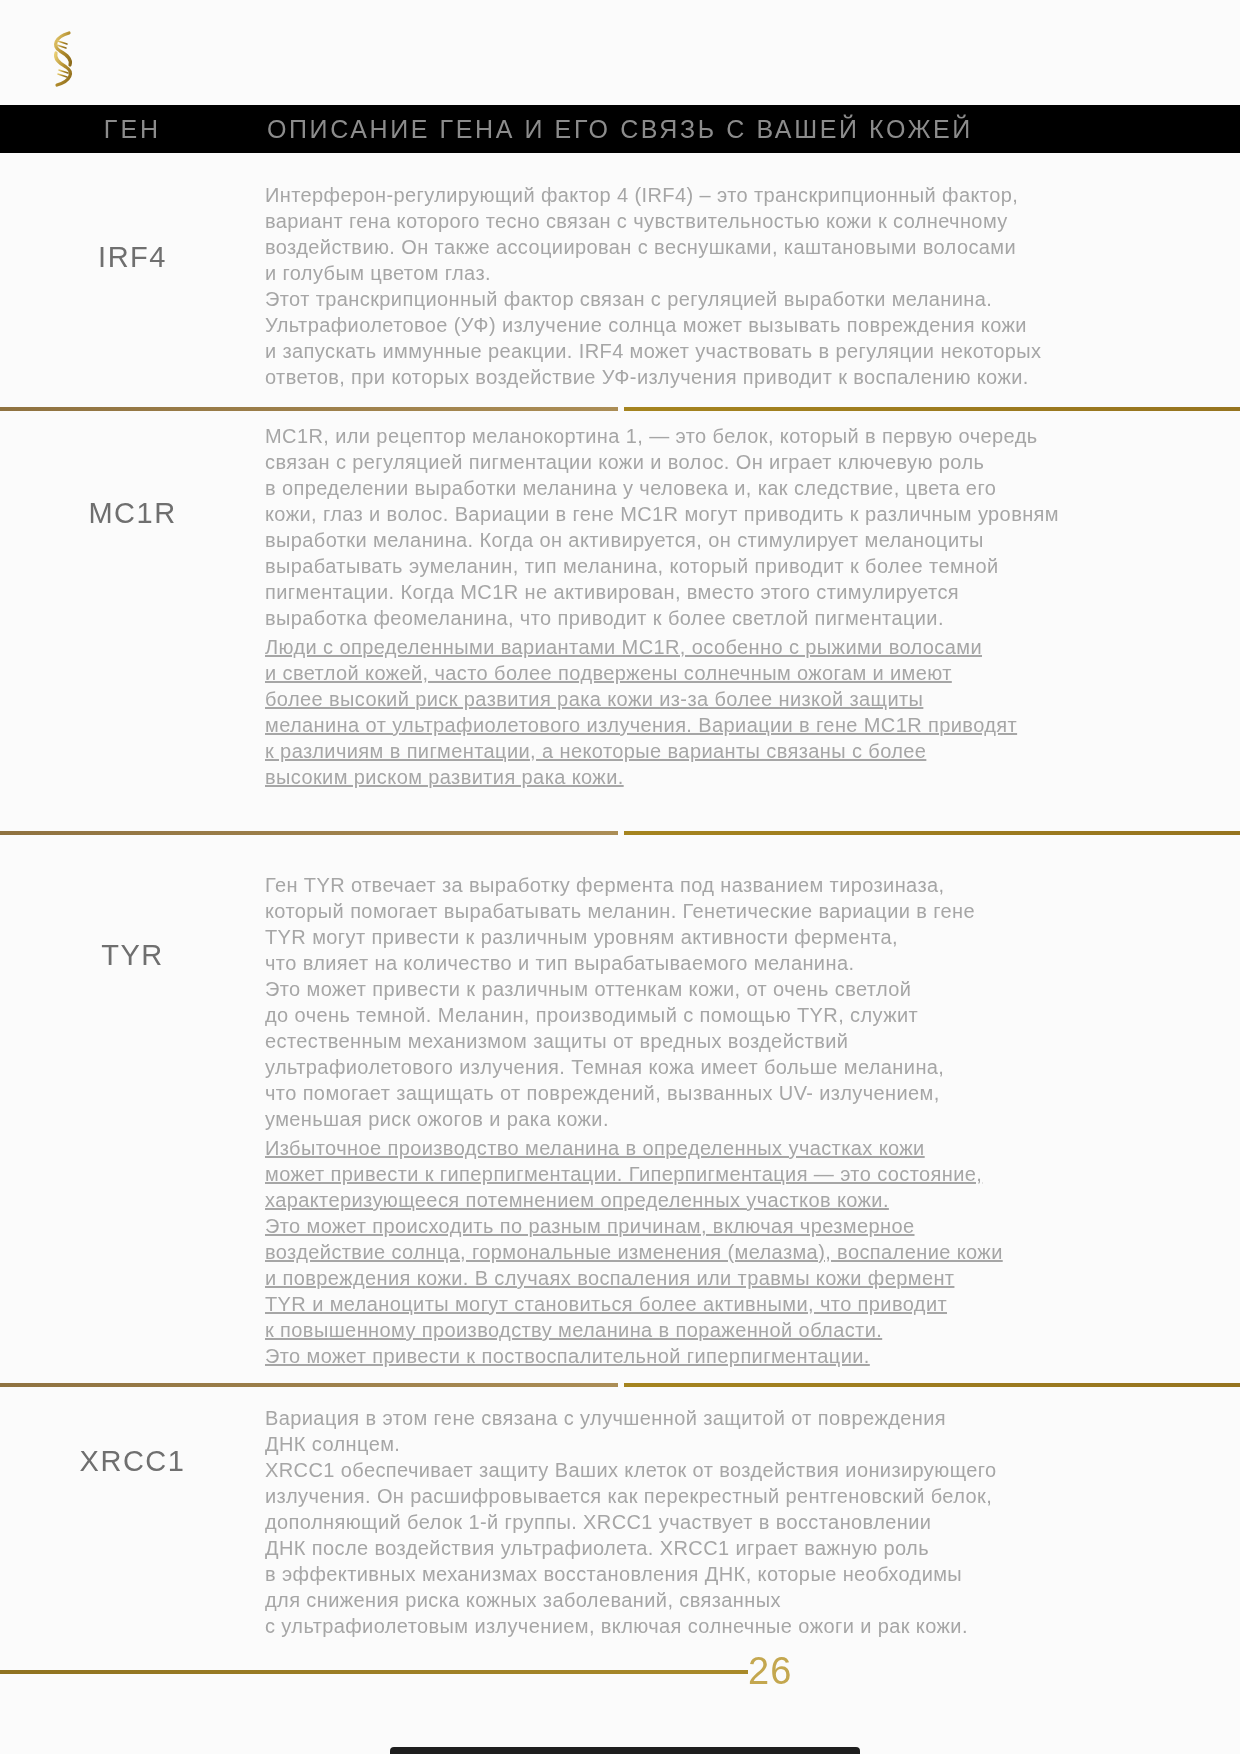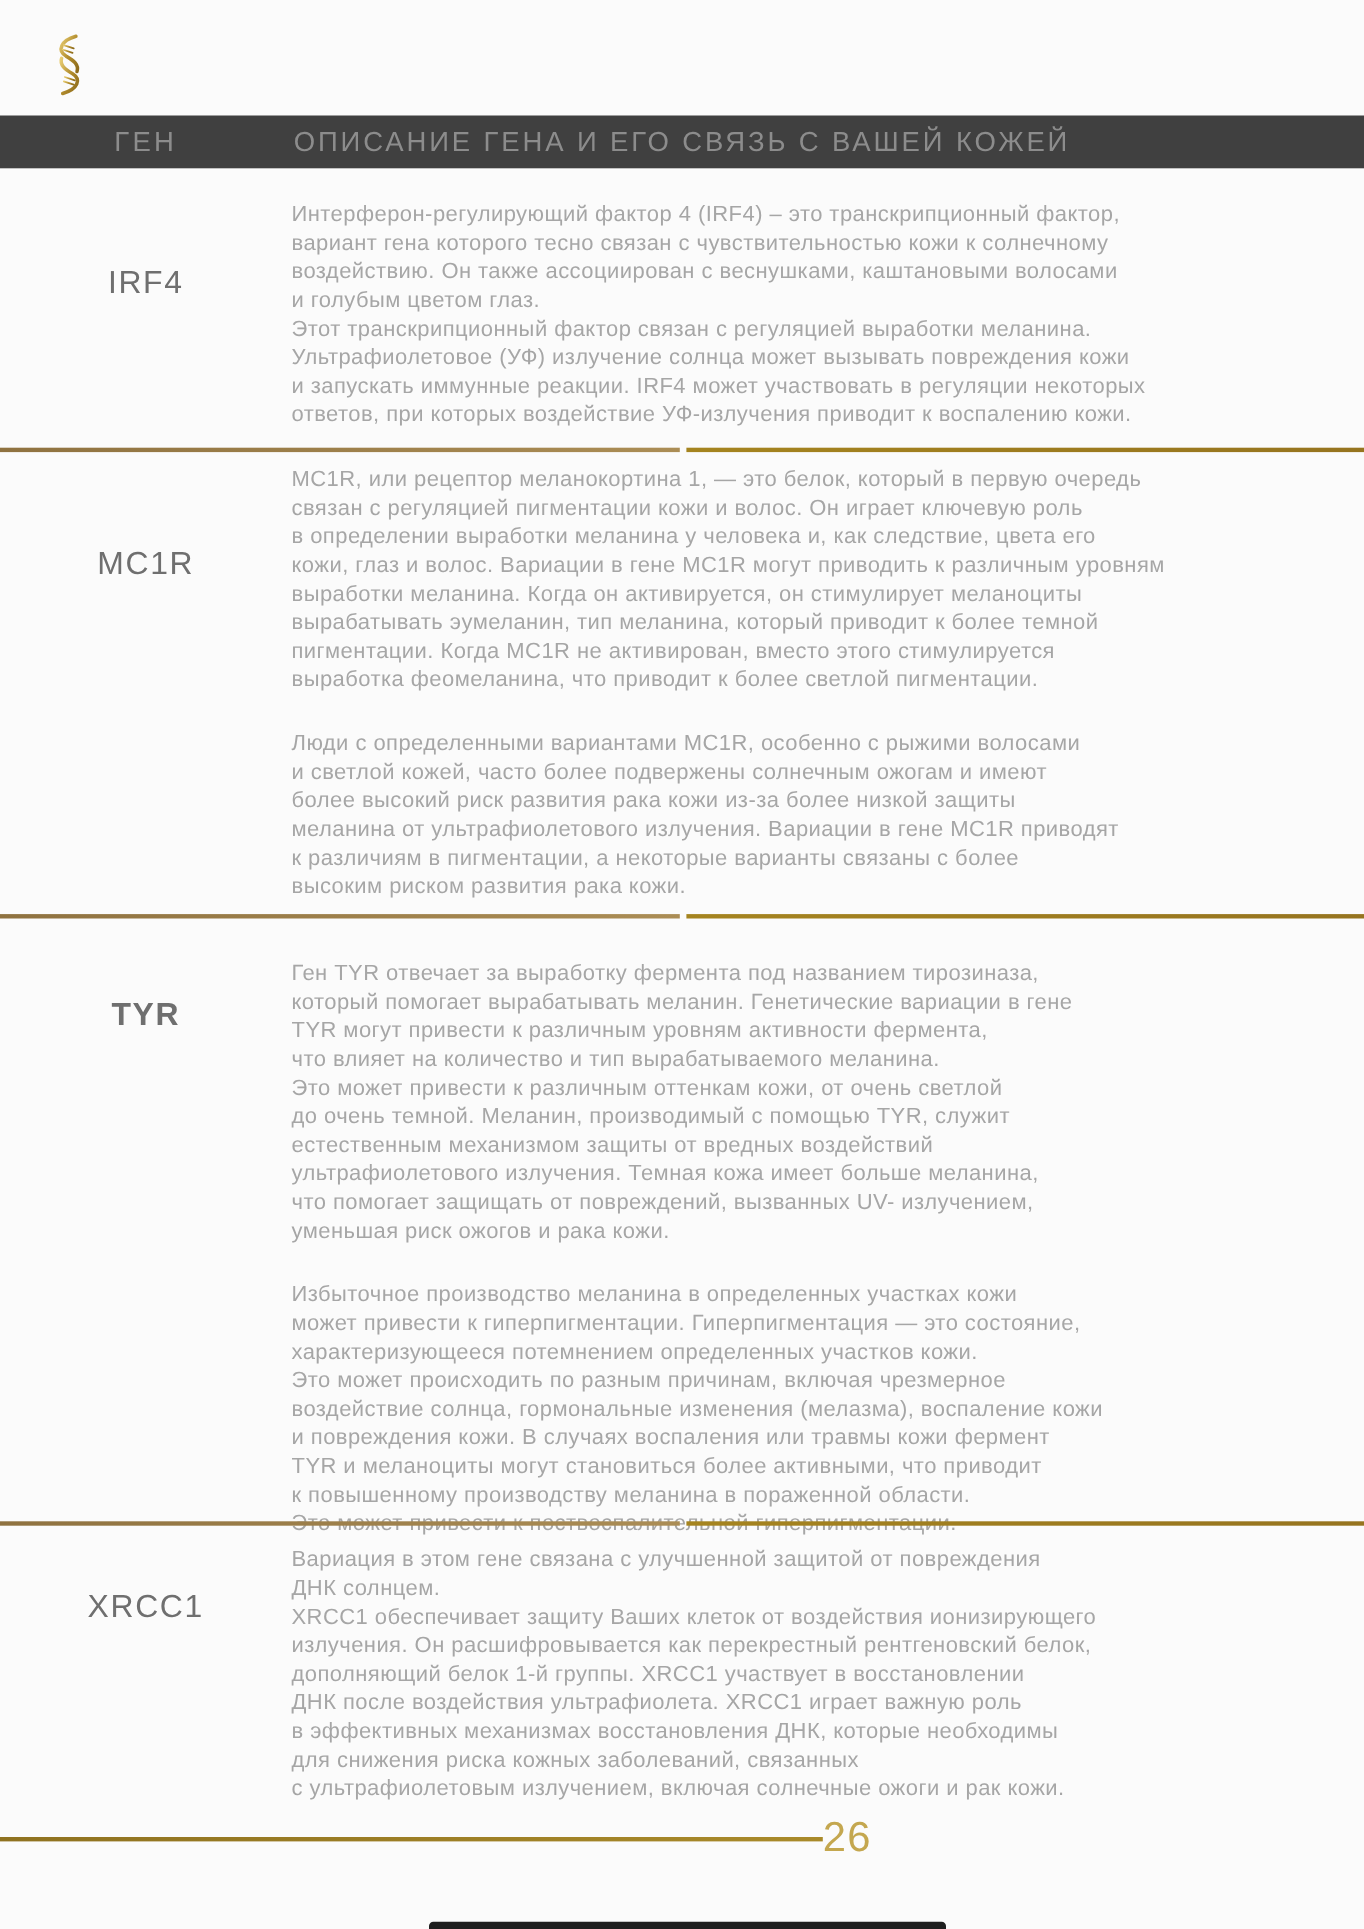--- a/index.html
+++ b/index.html
@@ -10,21 +10,21 @@
     position:relative; width:1240px; height:1754px;
     background:#fbfbfb; overflow:hidden; margin:0 auto;
   }
 
   
   .logo { position:absolute; top:30px; left:46px; width:34px; height:58px; }
 
   
   .table-header {
     position:absolute; top:105px; left:0; width:100%; height:48px;
-    background:#404040; display:flex; align-items:center;
+    background:#000000; display:flex; align-items:center;
   }
   .th-gene {
     width:265px; text-align:center;
     font-size:25px; letter-spacing:3px; font-weight:300; color:#8c8c8c;
   }
   .th-desc {
     font-size:25px; letter-spacing:2.6px; font-weight:300; color:#8c8c8c;
     padding-left:2px;
   }
 
@@ -33,26 +33,26 @@
   .row { display:flex; width:100%; }
   .col-gene { width:265px; display:flex; justify-content:center; align-items:flex-start; }
   .gene-label {
     font-size:29px; font-weight:300; color:#6f6f6f; letter-spacing:1.5px;
   }
   .col-desc { flex:1; padding-right:36px; }
   .gene-desc p {
     font-size:20px; line-height:26px; font-weight:300;
     color:#a6a6a6; letter-spacing:0.4px;
   }
-  .gene-desc p + p { margin-top:32px; }
+  .gene-desc p + p { margin-top:3px;text-decoration:underline; }
 
   
   .row-irf4  { height:254px; } .row-irf4  .gene-desc{ padding-top:29px; } .row-irf4  .gene-label{ margin-top:88px; }
   .row-mc1r  { height:420px; } .row-mc1r  .gene-desc{ padding-top:12px; } .row-mc1r  .gene-label{ margin-top:86px; }
-  .row-tyr   { height:548px; } .row-tyr   .gene-desc{ padding-top:37px; } .row-tyr   .gene-label{ margin-top:72px;font-weight:bold; }
+  .row-tyr   { height:548px; } .row-tyr   .gene-desc{ padding-top:37px; } .row-tyr   .gene-label{ margin-top:104px; }
   .row-xrcc1 { height:268px; } .row-xrcc1 .gene-desc{ padding-top:18px; } .row-xrcc1 .gene-label{ margin-top:58px;text-align:center; }
 
   
   .divider { position:relative; height:4px; width:100%; }
   .divider::before {
     content:""; position:absolute; left:0; width:618px; top:0; bottom:0;
     background:linear-gradient(90deg,#8f7240,#ab8d55);
   }
   .divider::after {
     content:""; position:absolute; left:624px; right:0; top:0; bottom:0;

